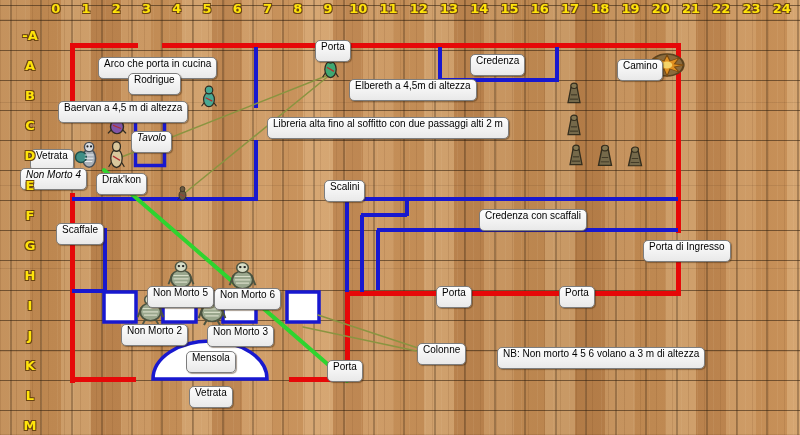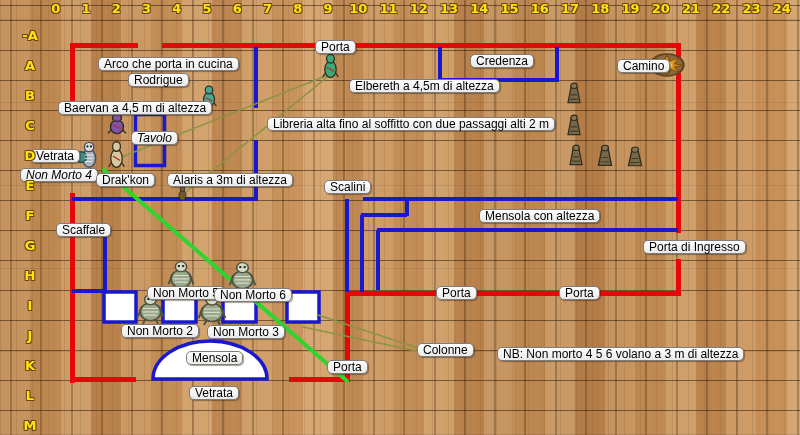--- a/index.html
+++ b/index.html
@@ -12,22 +12,22 @@
     repeating-linear-gradient(90deg, #cf9a62 0 30px, #c58c52 30px 61px, #d4a26b 61px 91px, #bd834b 91px 121px);}
   #grid{position:absolute;inset:0;z-index:5;background-image:
     repeating-linear-gradient(to right, rgba(45,28,12,.55) 0 1px, transparent 1px 30.25px),
     repeating-linear-gradient(to bottom, rgba(45,28,12,.55) 0 1px, transparent 1px 30px);
     background-position:10.5px 20px;}
   #geom{position:absolute;inset:0;z-index:10;pointer-events:none;}
   #geom .token{pointer-events:all;cursor:pointer;}
   #labels{position:absolute;inset:0;z-index:30;pointer-events:none;}
   .pill{position:absolute;pointer-events:all;cursor:pointer;white-space:nowrap;
         background:linear-gradient(#fefefe,#e9e9e9);
-        border:1px solid #7d7d7d;border-radius:5px;padding:0 5px 0 5px;
-        font-size:12px;line-height:12px;color:#000;
+        border:1px solid #7d7d7d;border-radius:5px;padding:0 5px 8px 5px;
+        font-size:10px;line-height:12px;color:#000;
         box-shadow:1px 1px 1px rgba(60,35,10,.45);}
   #gridlabels{position:absolute;inset:0;z-index:40;pointer-events:none;}
   .glabel{position:absolute;font-weight:bold;font-size:13px;color:#ffe40a;
           font-family:"DejaVu Sans",sans-serif;
           text-shadow:1px 1px 0 #6b4513,-1px 1px 0 #6b4513,1px -1px 0 #6b4513,-1px -1px 0 #6b4513;}
   .glabel.col{transform:translateX(-50%);}
   .glabel.row{transform:translate(-50%,-50%);}
 </style>
 </head>
 <body>
@@ -179,23 +179,22 @@
       <div class="pill" style="left: 128px; top: 73px;">Rodrigue</div>
       <div class="pill" style="left: 58px; top: 101px;">Baervan a 4,5 m di altezza</div>
       <div class="pill" style="left: 470px; top: 54px;">Credenza</div>
       <div class="pill" style="left: 617px; top: 59px;">Camino</div>
       <div class="pill" style="left: 349px; top: 79px;">Elbereth a 4,5m di altezza</div>
       <div class="pill" style="left: 267px; top: 117px;">Libreria alta fino al soffitto con due passaggi alti 2 m</div>
       <div class="pill" style="left: 30px; top: 149px;">Vetrata</div>
       <div class="pill" style="left: 20px; top: 168px; font-style: italic;">Non Morto 4</div>
       <div class="pill" style="left: 131px; top: 131px; font-style: italic;">Tavolo</div>
       <div class="pill" style="left: 96px; top: 173px;">Drak'kon</div>
-      <div class="pill" style="left: 167px; top: 173px;">Alaris a 3m di altezza</div>
       <div class="pill" style="left: 324px; top: 180px;">Scalini</div>
-      <div class="pill" style="left: 479px; top: 209px;">Mensola con altezza</div>
+      <div class="pill" style="left: 479px; top: 209px;">Credenza con scaffali</div>
       <div class="pill" style="left: 643px; top: 240px;">Porta di Ingresso</div>
       <div class="pill" style="left: 56px; top: 223px;">Scaffale</div>
       <div class="pill" style="left: 436px; top: 286px;">Porta</div>
       <div class="pill" style="left: 559px; top: 286px;">Porta</div>
       <div class="pill" style="left: 147px; top: 286px;">Non Morto 5</div>
       <div class="pill" style="left: 214px; top: 288px;">Non Morto 6</div>
       <div class="pill" style="left: 121px; top: 324px;">Non Morto 2</div>
       <div class="pill" style="left: 187px; top: 325px; margin-left: 20px;">Non Morto 3</div>
       <div class="pill" style="left: 186px; top: 351px;">Mensola</div>
       <div class="pill" style="left: 189px; top: 386px;">Vetrata</div>

